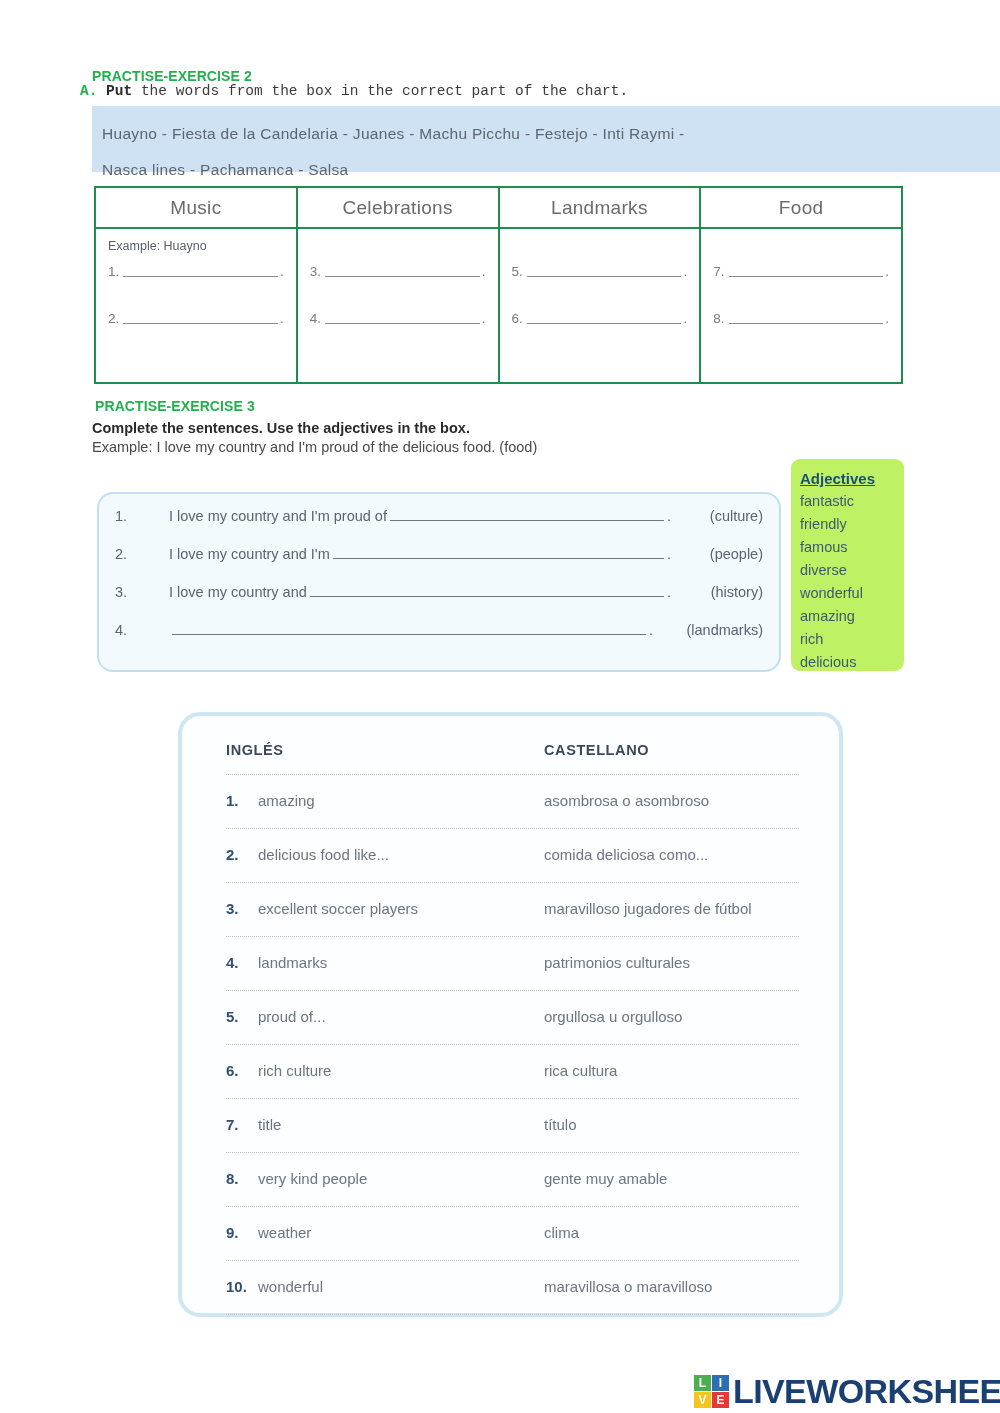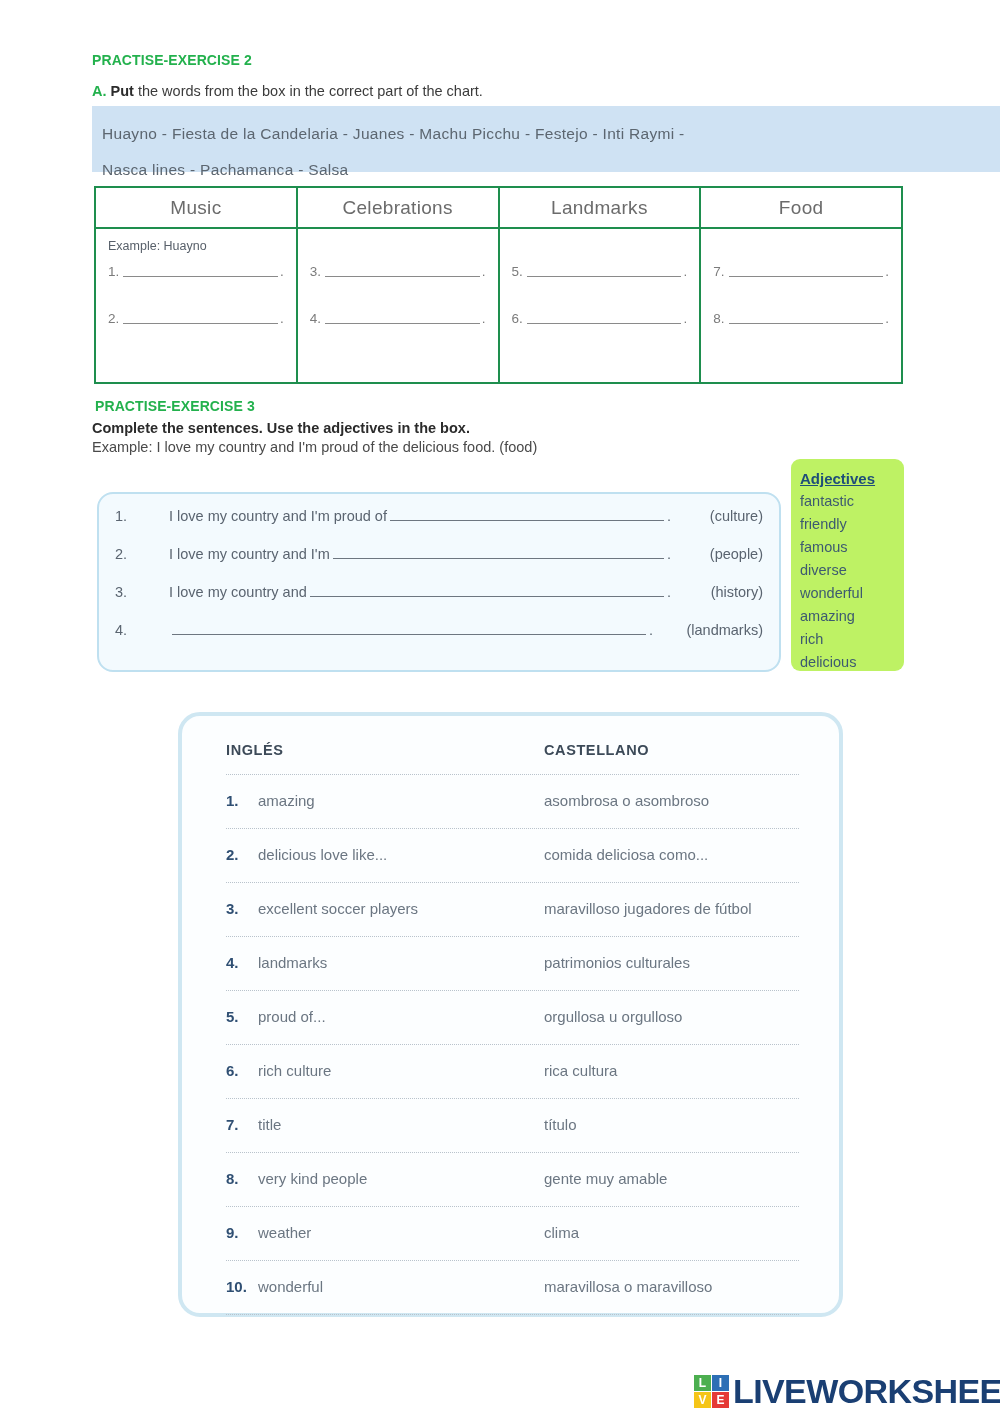--- a/index.html
+++ b/index.html
@@ -17,29 +17,29 @@
   }
 
   
   .ex-title {
     position: absolute;
     font-size: 14px;
     font-weight: bold;
     color: #23b14d;
     letter-spacing: 0.1px;
   }
-  #ex2-title { left: 92px; top: 52px; }
+  #ex2-title { left: 92px; top: 68px; }
   #ex3-title { left: 95px; top: 398px; }
 
   .instr {
     position: absolute;
     font-size: 14.5px;
     color: #3b3b3b;
   }
-  #ex2-instr { left: 92px; top: 83px; }
+  #ex2-instr { left: 80px; top: 83px; font-family: Liberation Mono, monospace; }
   #ex2-instr .letter { color: #23b14d; font-weight: bold; }
   #ex2-instr .verb { font-weight: bold; color: #2b2b2b; }
 
   #ex3-instr { left: 92px; top: 420px; font-weight: bold; color: #2b2b2b; }
   #ex3-example { left: 92px; top: 439px; font-size: 14.5px; color: #4a4a4a; }
 
   
   #word-bank {
     position: absolute;
     left: 92px;
@@ -381,21 +381,21 @@
     <span class="vh-es">CASTELLANO</span>
   </div>
 
   <div class="vocab-row">
     <span class="v-num">1.</span>
     <span class="v-en">amazing</span>
     <span class="v-es">asombrosa o asombroso</span>
   </div>
   <div class="vocab-row">
     <span class="v-num">2.</span>
-    <span class="v-en">delicious love like...</span>
+    <span class="v-en">delicious food like...</span>
     <span class="v-es">comida deliciosa como...</span>
   </div>
   <div class="vocab-row">
     <span class="v-num">3.</span>
     <span class="v-en">excellent soccer players</span>
     <span class="v-es">maravilloso jugadores de fútbol</span>
   </div>
   <div class="vocab-row">
     <span class="v-num">4.</span>
     <span class="v-en">landmarks</span>

